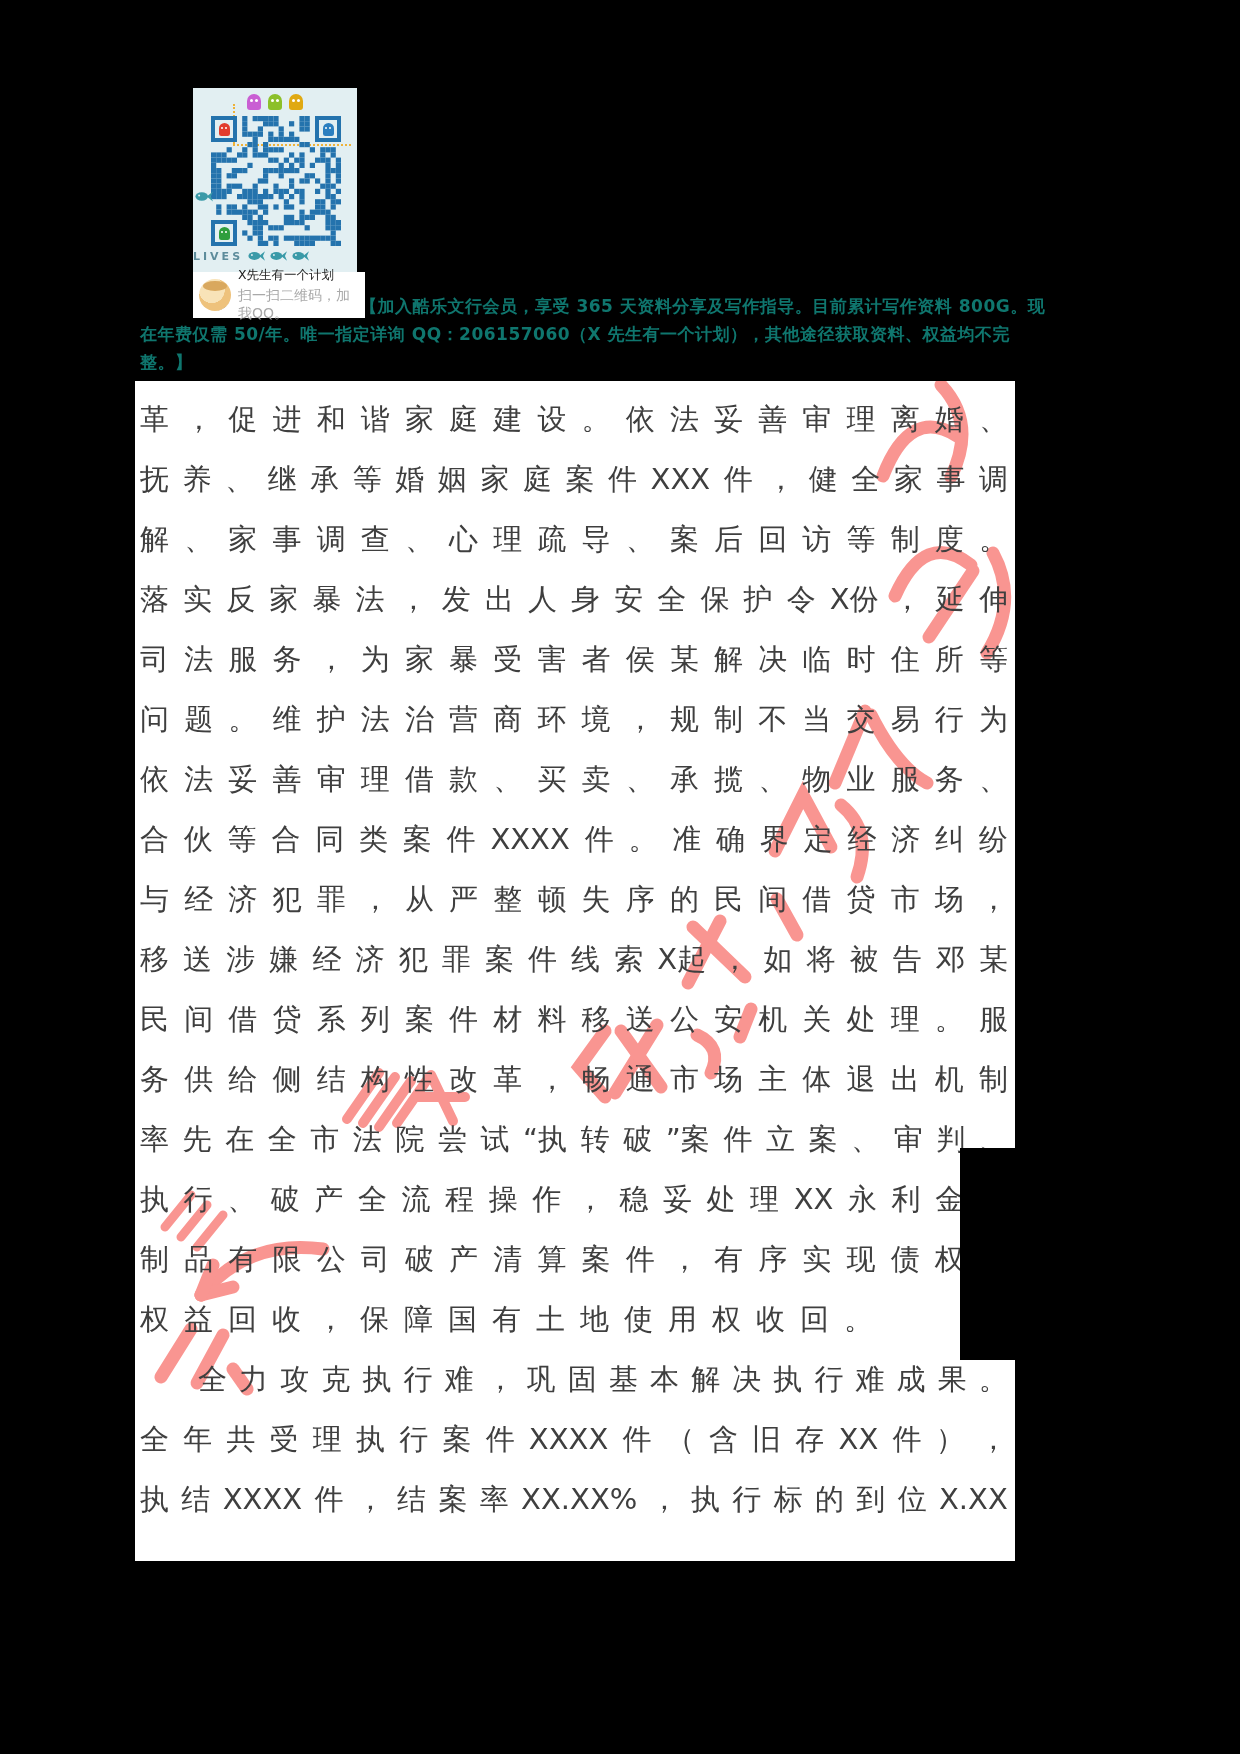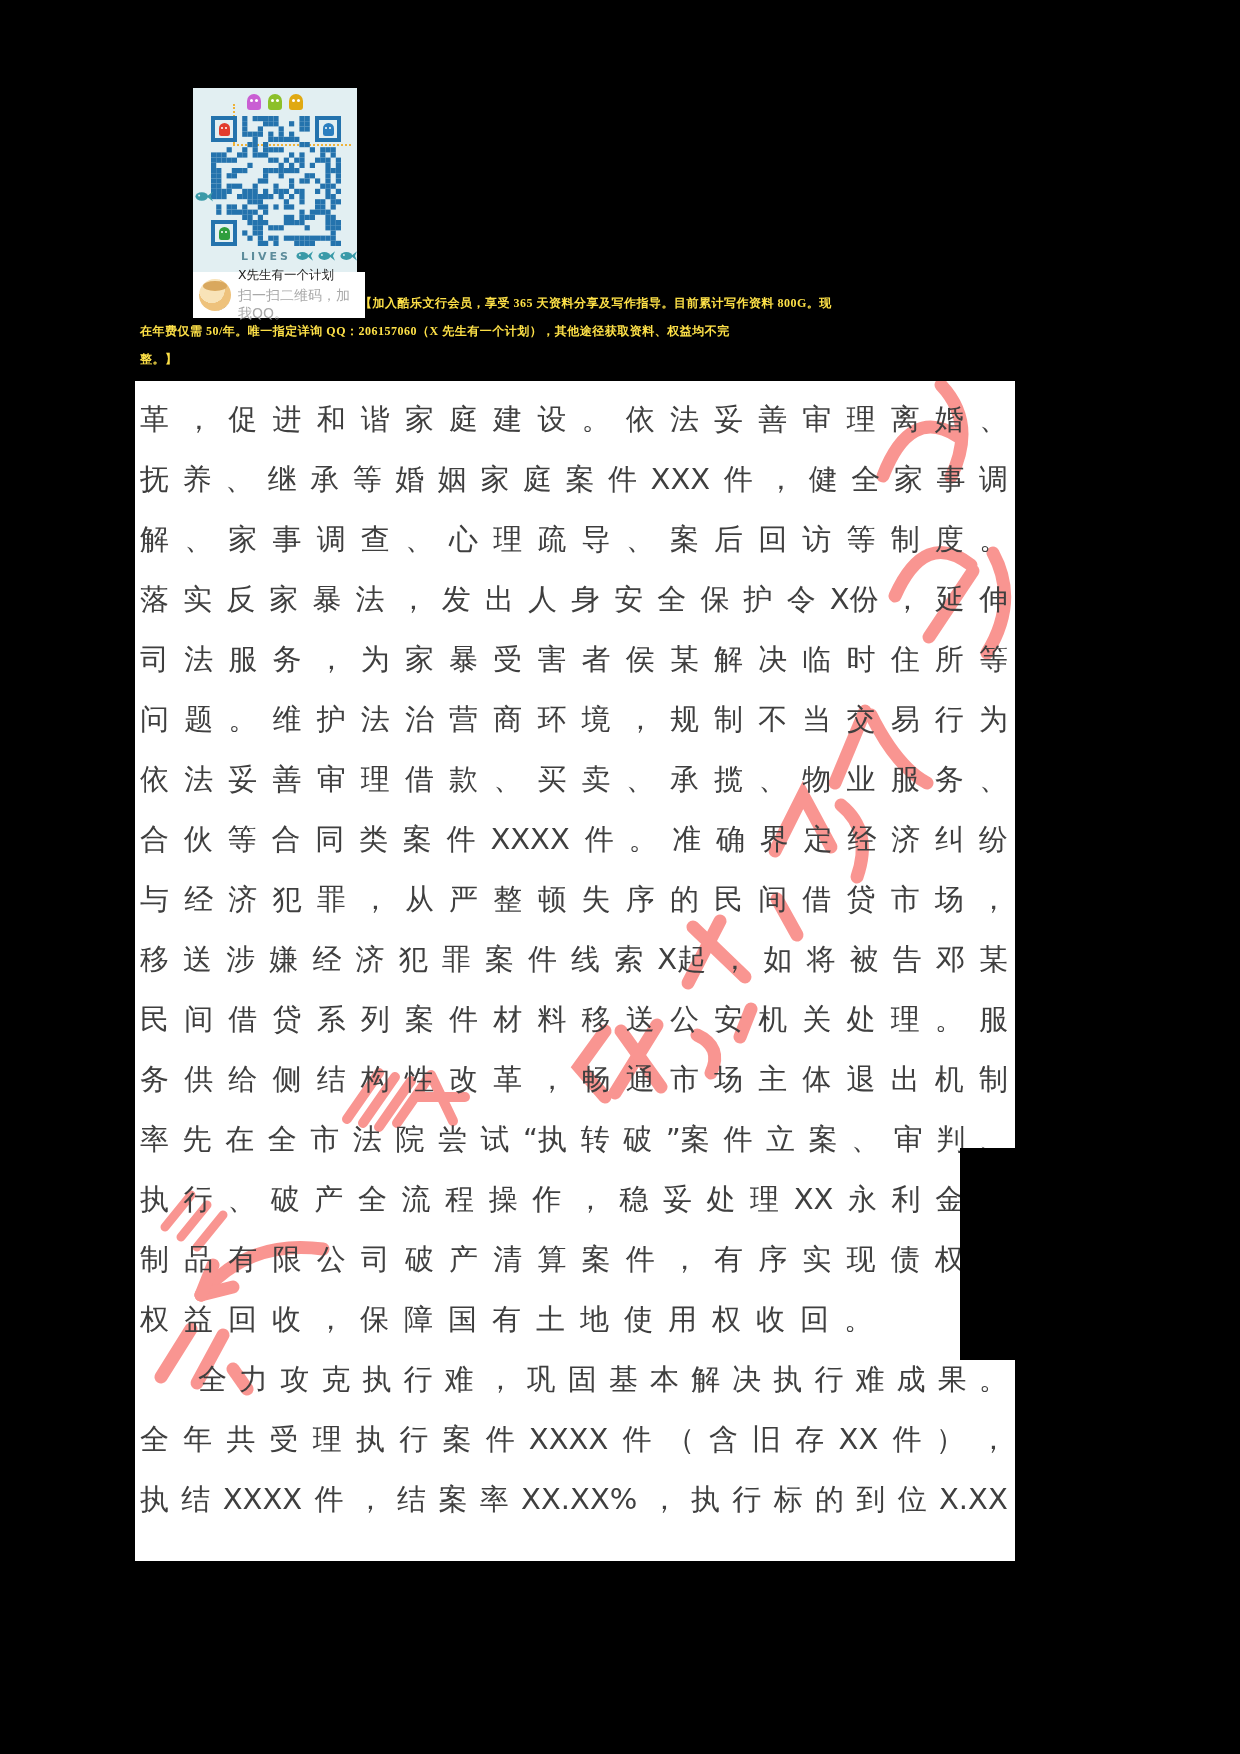--- a/index.html
+++ b/index.html
@@ -20,38 +20,38 @@
   .dot-h{position:absolute;left:40px;top:56px;width:118px;border-top:2px dotted #eeb239;}
   .qr-box{position:absolute;left:18px;top:28px;width:130px;height:130px;}
   .finder{position:absolute;width:26px;height:26px;border:4px solid #2473ad;background:#e2eff2;
           display:flex;align-items:center;justify-content:center;box-sizing:border-box;}
   .f-tl{left:0;top:0;} .f-tr{right:0;top:0;} .f-bl{left:0;bottom:0;}
   .finder .ghost{width:11px;height:13px;}
   .finder .ghost::before{left:2px;top:4px;width:2px;height:2px;box-shadow:4px 0 0 #fff;}
   .fish{display:inline-block;}
   .fish-left{position:absolute;left:2px;top:100px;}
   .qr-footer{position:absolute;left:0;bottom:6px;width:100%;display:flex;align-items:center;
-             justify-content:flex-end;gap:5px;}
+             justify-content:flex-start;gap:5px;}
   .lives{font-size:11px;font-weight:bold;letter-spacing:3px;color:#5d8c9b;}
 
   
   .account-strip{position:absolute;left:193px;top:272px;width:172px;height:46px;background:#ffffff;
                  display:flex;align-items:center;padding:0 6px;box-sizing:border-box;gap:7px;}
   .avatar{width:32px;height:32px;border-radius:50%;flex:0 0 32px;
           background:radial-gradient(circle at 40% 35%,#f8e3b8 0 45%,#eec27c 46% 75%,#caa05a 76%);
           position:relative;overflow:hidden;}
   .avatar::before{content:"";position:absolute;left:4px;top:2px;width:24px;height:10px;
                   border-radius:50%;background:#d9a85e;}
   .acc-texts{display:flex;flex-direction:column;gap:3px;}
   .acc-name{font-size:12.5px;color:#222;}
   .acc-desc{font-size:14px;color:#a9a9a9;}
 
   
-  .ad{position:absolute;color:#fde047;font-weight:bold;font-size:12px;white-space:nowrap;
-      letter-spacing:0.5px;font-family:Liberation Serif, serif;}
+  .ad{position:absolute;color:#0f766e;font-weight:bold;font-size:17px;white-space:nowrap;
+      letter-spacing:0.5px;}
   .ad1{left:360px;top:295px;}
   .ad2{left:140px;top:323px;}
   .ad3{left:140px;top:351px;}
 
   
   .page{position:absolute;left:135px;top:381px;width:880px;height:1180px;background:#ffffff;
         overflow:hidden;}
   .watermark{position:absolute;left:0;top:0;pointer-events:none;}
   .doc{position:absolute;left:5px;top:8px;width:868px;}
   .line{display:flex;justify-content:space-between;align-items:center;height:60px;}

